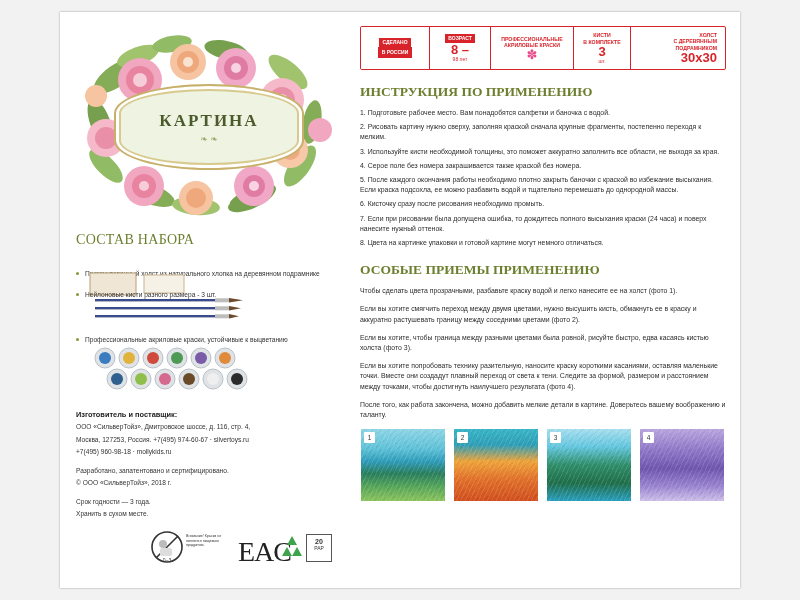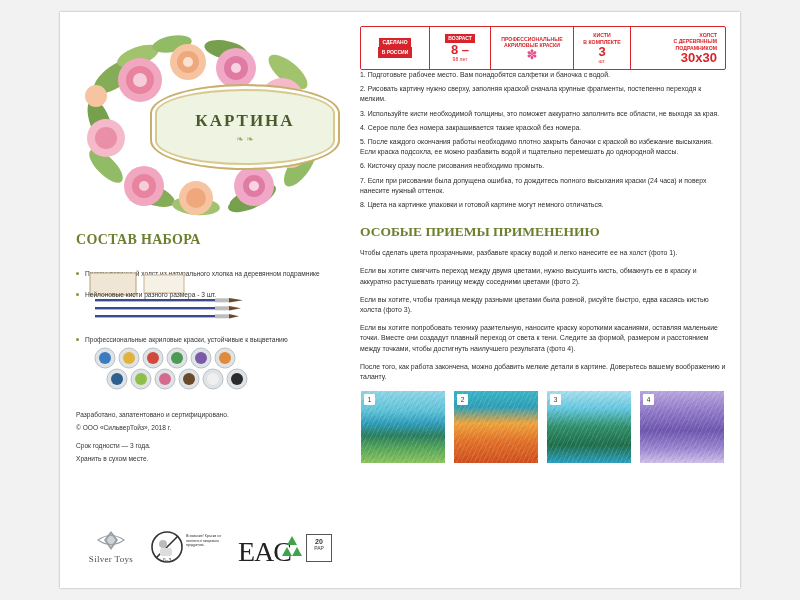--- a/index.html
+++ b/index.html
@@ -49,21 +49,20 @@
     width: 186px;
     height: 82px;
     background: #eef3e2;
     border: 2px solid #c8b06a;
     border-radius: 50% / 34%;
     box-shadow: inset 0 0 0 3px #ffffff, inset 0 0 0 5px #d8c98e;
     display: flex;
     flex-direction: column;
     align-items: center;
     justify-content: center;
-    margin-left: 36px;
   }
   .label-plate .l1 {
     font-family: "Liberation Serif", serif;
     font-size: 17px;
     letter-spacing: 2px;
     color: #4a5a2a;
     font-weight: bold;
   }
   .label-plate .l2 {
     font-family: "Liberation Serif", serif;
@@ -76,21 +75,21 @@
   .label-plate .orn {
     font-size: 9px;
     color: #9aa86a;
     margin-top: 3px;
   }
   h2.section {
     font-family: "Liberation Serif", serif;
     font-size: 14px;
     color: #6c7f2e;
     margin: 6px 0 21px 0;
-    font-weight: bold;
+    font-weight: normal;
     letter-spacing: .3px;
   }
   .kit-list {
     list-style: none;
     margin: 0;
     padding: 0;
   }
   .kit-list li {
     position: relative;
     font-size: 6.6px;
@@ -475,42 +474,40 @@
                 <circle cx="126" cy="33" r="10" fill="#dfe3e6" stroke="#b9c0c6"></circle>
                   <circle cx="126" cy="33" r="6" fill="#efefef"></circle>
                 <circle cx="150" cy="33" r="10" fill="#dfe3e6" stroke="#b9c0c6"></circle>
                   <circle cx="150" cy="33" r="6" fill="#2b2b2b"></circle>
               </g>
             </svg>
           </div>
         </li>
       </ul>
 
+      <div class="manufacturer">
+        <div class="ttl">Изготовитель и поставщик:</div>
+        <p>ООО «СильверТойз», Дмитровское шоссе, д. 116, стр. 4,</p>
+        <p>Москва, 127253, Россия. +7(495) 974-60-67 · silvertoys.ru</p>
+        <p>+7(495) 960-98-18 · mollykids.ru</p>
+      </div>
 
       <div class="legal">
         <div class="blk">
           <p>Разработано, запатентовано и сертифицировано.</p>
           <p>© ООО «СильверТойз», 2018 г.</p>
         </div>
         <div class="blk">
           <p>Срок годности — 3 года.</p>
           <p>Хранить в сухом месте.</p>
         </div>
       </div>
     </div>
 
     <div class="logos">
-      <div class="silver-logo">
-        <svg width="66" height="26" viewBox="0 0 66 26">
-          <path d="M33 3 L40 12 L33 22 L26 12 Z" fill="#9aa0a6"></path>
-          <path d="M33 6 L37.5 12 L33 19 L28.5 12 Z" fill="#cfd4d8"></path>
-          <path d="M20 12 q13 -9 26 0 q-13 9 -26 0 z" fill="none" stroke="#9aa0a6" stroke-width="1.2"></path>
-        </svg>
-        <div class="txt">Silver Toys</div>
-      </div>
 
       <svg class="warn-icon" viewBox="0 0 34 34">
         <circle cx="17" cy="17" r="15" fill="#fff" stroke="#333" stroke-width="1.6"></circle>
         <path d="M6 28 L28 6" stroke="#333" stroke-width="1.6"></path>
         <circle cx="13" cy="14" r="4" fill="#bbb"></circle>
         <rect x="10" y="18" width="12" height="8" rx="2" fill="#ddd"></rect>
         <text x="17" y="32" font-size="5" text-anchor="middle" fill="#333" font-family="Liberation Sans">0–3</text>
       </svg>
 
       <div class="warn-text">Внимание! Краски не являются пищевым продуктом.</div>
@@ -553,20 +550,21 @@
           <div class="sub">шт.</div>
         </div>
         <div class="badge b-canvas">
           <div class="small-red">ХОЛСТ</div>
           <div class="small-red">С ДЕРЕВЯННЫМ</div>
           <div class="small-red">ПОДРАМНИКОМ</div>
           <div class="big">30х30</div>
         </div>
       </div>
 
+      <h3 class="hdr">ИНСТРУКЦИЯ ПО ПРИМЕНЕНИЮ</h3>
       <ol class="instructions">
         <li>1. Подготовьте рабочее место. Вам понадобятся салфетки и баночка с водой.</li>
         <li>2. Рисовать картину нужно сверху, заполняя краской сначала крупные фрагменты, постепенно переходя к мелким.</li>
         <li>3. Используйте кисти необходимой толщины, это поможет аккуратно заполнить все области, не выходя за края.</li>
         <li>4. Серое поле без номера закрашивается также краской без номера.</li>
         <li>5. После каждого окончания работы необходимо плотно закрыть баночки с краской во избежание высыхания. Если краска подсохла, ее можно разбавить водой и тщательно перемешать до однородной массы.</li>
         <li>6. Кисточку сразу после рисования необходимо промыть.</li>
         <li>7. Если при рисовании была допущена ошибка, то дождитесь полного высыхания краски (24 часа) и поверх нанесите нужный оттенок.</li>
         <li>8. Цвета на картинке упаковки и готовой картине могут немного отличаться.</li>
       </ol>

